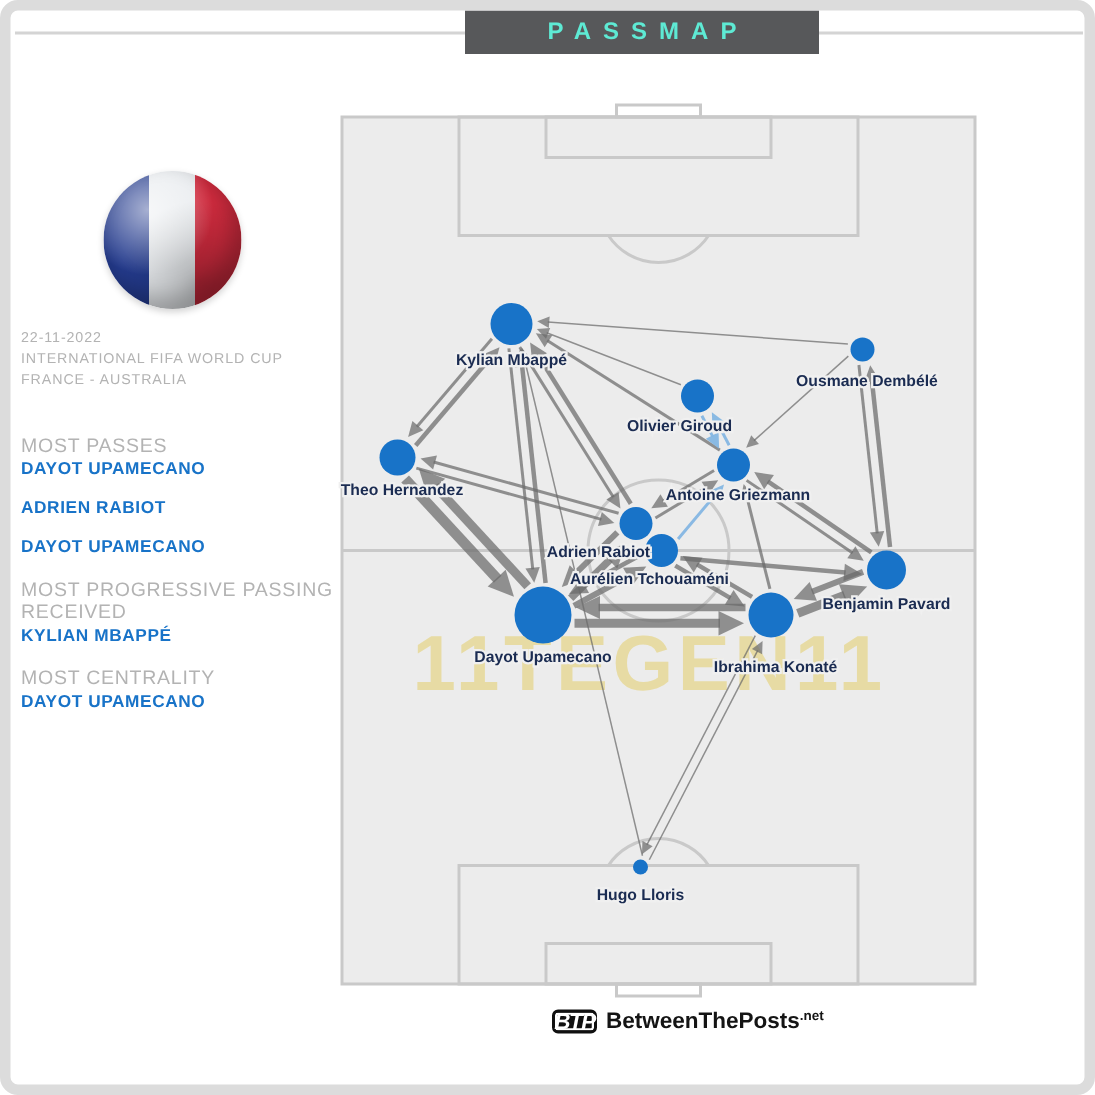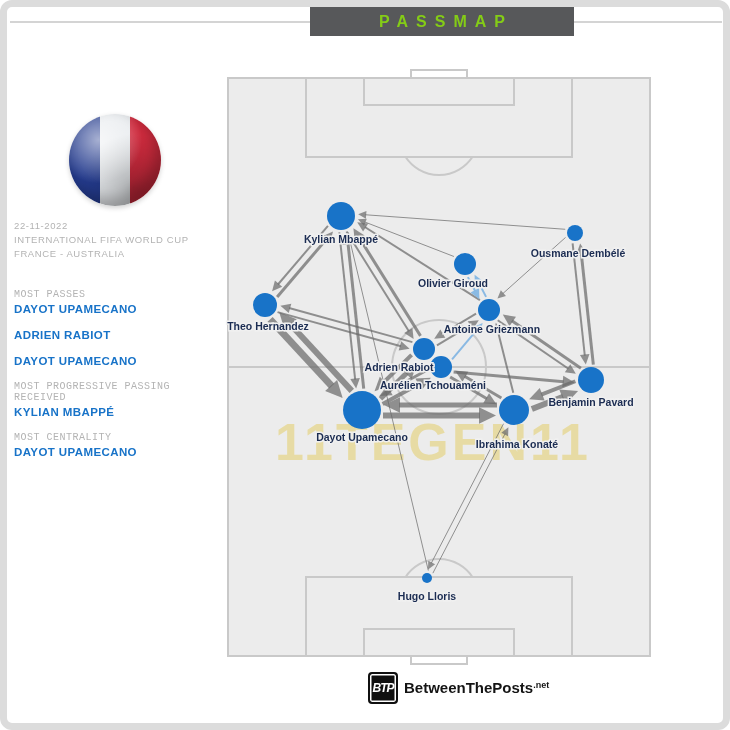--- a/index.html
+++ b/index.html
@@ -3,43 +3,43 @@
 <meta charset="utf-8">
 <style>
   * { margin:0; padding:0; box-sizing:border-box; }
   html,body { width:730px; height:730px; background:#ffffff;
     font-family:"Liberation Sans", sans-serif; position:relative; overflow:hidden; }
   .frame { position:absolute; inset:0; border:7px solid #dcdcdc; border-radius:12px;
     pointer-events:none; z-index:50; }
   .header-line { position:absolute; height:2px; background:#d4d4d4; top:21px; }
   .header-line.left { left:10px; width:300px; }
   .header-line.right { left:546px; width:176px; }
-  .header-bar { position:absolute; left:310px; top:7px; width:264px; height:29px;
-    background:#57585a; color:#84cc16; display:flex; align-items:center; justify-content:center;
+  .header-bar { position:absolute; left:310px; top:7px; width:236px; height:29px;
+    background:#57585a; color:#5eead4; display:flex; align-items:center; justify-content:center;
     font-size:16px; font-weight:bold; letter-spacing:8px; text-indent:8px; z-index:5; }
   .flag { position:absolute; left:69px; top:114px; width:92px; height:92px; border-radius:50%;
     background:
       radial-gradient(circle at 32% 28%, rgba(255,255,255,.6), rgba(255,255,255,0) 48%),
       radial-gradient(circle at 70% 80%, rgba(0,0,0,.25), rgba(0,0,0,0) 55%),
       linear-gradient(90deg, #243b8e 0 33.3%, #e9ecef 33.3% 66.6%, #cf2b3e 66.6% 100%);
     box-shadow: inset -6px -8px 14px rgba(0,0,0,.28), 0 2px 5px rgba(0,0,0,.18); }
   .match-info { position:absolute; left:14px; top:219px; color:#b3b3b3; font-size:9.5px;
     letter-spacing:.6px; line-height:14px; text-transform:uppercase; }
   .stats { position:absolute; left:14px; top:289px; width:210px; }
   .stat { margin-bottom:14px; }
-  .stat-label { color:#b3b3b3; font-size:10px; letter-spacing:.5px; margin-bottom:3px;
-    text-transform:uppercase;font-family:Liberation Mono, monospace; }
+  .stat-label { color:#b3b3b3; font-size:13px; letter-spacing:.5px; margin-bottom:3px;
+    text-transform:uppercase; }
   .stat-value { color:#1873c8; font-size:11.5px; font-weight:bold; letter-spacing:.4px;
     text-transform:uppercase; }
   .passmap-svg { position:absolute; left:0; top:0; z-index:1; }
   .footer-logo { position:absolute; left:368px; top:672px; display:flex; align-items:center;
     gap:6px; z-index:5; }
-  .btp-box { width:30px; height:32px; background:#101010; border-radius:4px; color:#ffffff;
+  .btp-box { width:30px; height:16px; background:#101010; border-radius:4px; color:#ffffff;
     display:flex; align-items:center; justify-content:center; font-weight:bold; font-style:italic;
-    font-size:12px; letter-spacing:-1px; box-shadow: inset 0 0 0 1.5px #ffffff;
+    font-size:15px; letter-spacing:-1px; box-shadow: inset 0 0 0 1.5px #ffffff;
     border:2px solid #101010; }
   .footer-text { font-size:15px; font-weight:bold; color:#141414; }
   .footer-suffix { font-size:9px; font-weight:bold; color:#141414; position:relative; top:-5px; }
 </style>
 </head>
 <body>
 
 <div class="header-line left"></div>
 <div class="header-line right"></div>
 <div class="header-bar">PASSMAP</div>

